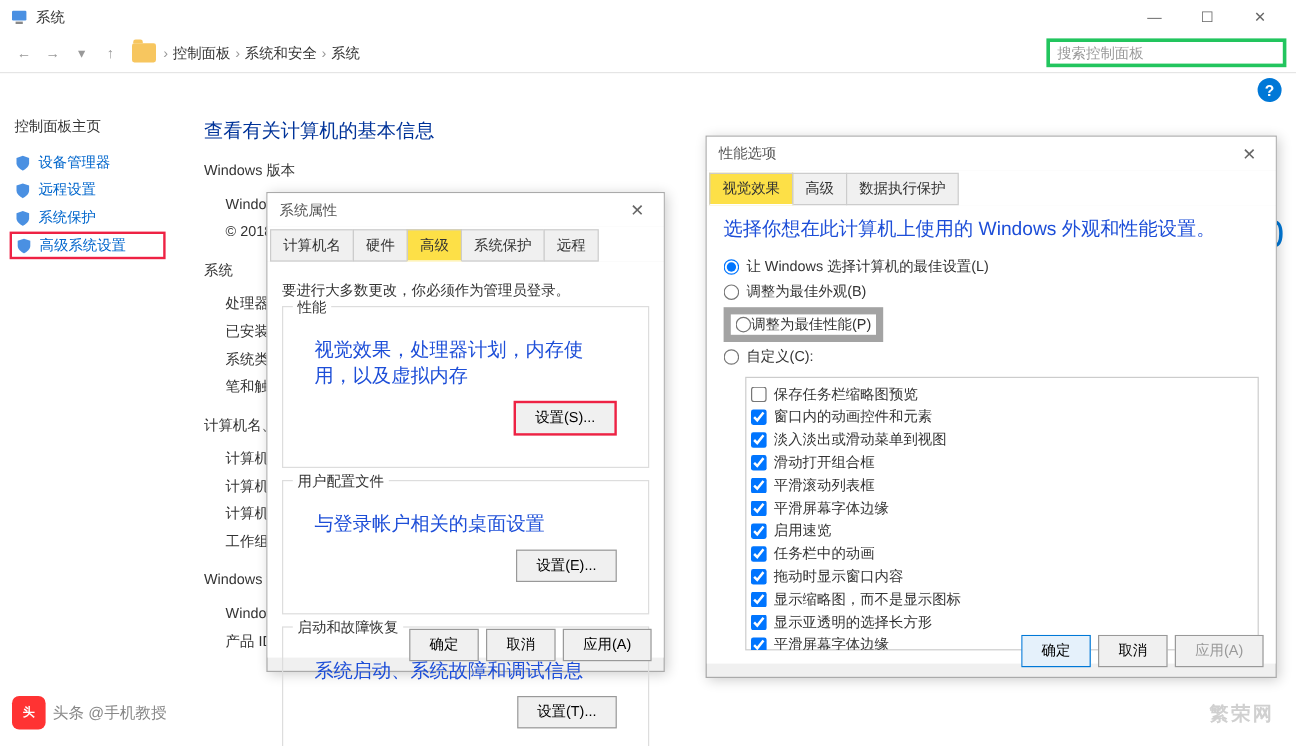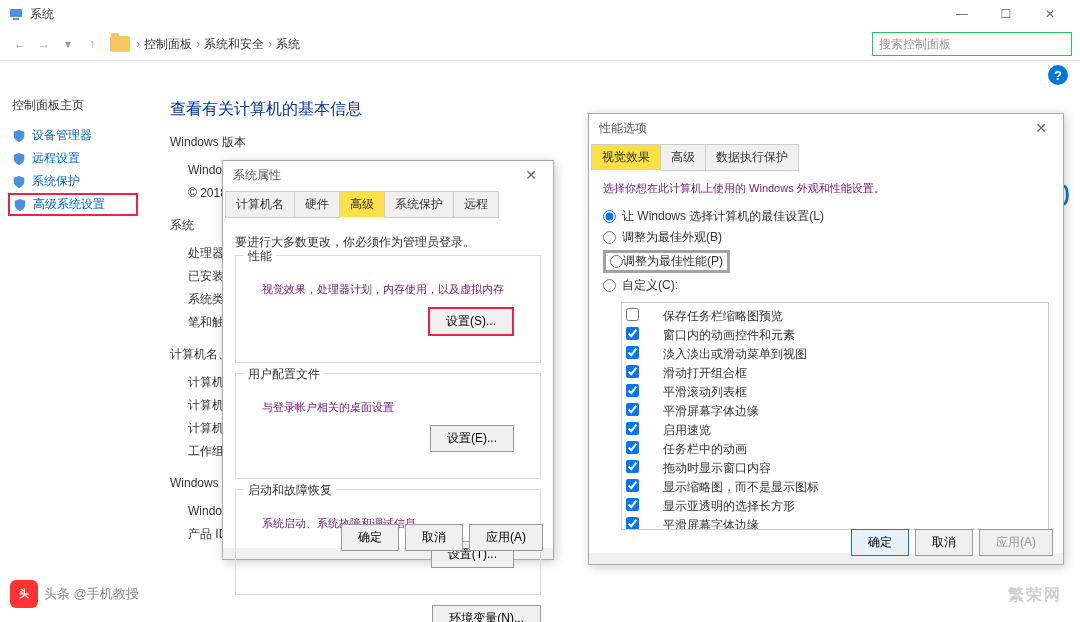--- a/index.html
+++ b/index.html
@@ -34,21 +34,21 @@
   align-items: center;
   padding: 0 8px;
   background: #fff;
 }
 .navbar .nav-btn { width: 24px; height: 24px; display: flex; align-items: center; justify-content: center; color: #999; }
 .navbar .folder-icon { width: 20px; height: 16px; background: #f7c65f; border-radius: 2px; margin: 0 6px; position: relative; }
 .navbar .folder-icon::before { content: ''; position: absolute; width: 8px; height: 3px; background: #f7c65f; top: -3px; left: 1px; border-radius: 2px 2px 0 0; }
 .breadcrumb { flex: 1; display: flex; align-items: center; gap: 4px; margin-left: 4px; font-size: 12px; }
 .breadcrumb .sep { color: #999; }
 .breadcrumb a { color: #333; text-decoration: none; }
-.search-box { width: 200px; height: 24px; border: 1px solid #22c55e; padding: 0 6px; font-size: 12px; color: #999; display: flex; align-items: center; margin-left: 8px; }
+.search-box { width: 200px; height: 24px; border: 3px solid #22c55e; padding: 0 6px; font-size: 12px; color: #999; display: flex; align-items: center; margin-left: 8px; }
 .help-icon { width: 20px; height: 20px; border-radius: 50%; background: #0078d7; color: #fff; display: flex; align-items: center; justify-content: center; font-size: 13px; margin-left: 8px; font-weight: bold; }
 
 .divider { height: 1px; background: #e5e5e5; }
 
 
 .main { display: flex; height: calc(622px - 60px); position: relative; }
 
 
 .sidebar { width: 150px; padding: 12px; }
 .sidebar-title { color: #333; margin-bottom: 10px; font-size: 12px; }
@@ -81,35 +81,35 @@
 
 
 .dlg-sysprop { left: 222px; top: 160px; width: 332px; height: 400px; }
 .tabs { display: flex; background: #fff; padding: 2px 2px 0; }
 .tab { padding: 4px 10px; font-size: 12px; border: 1px solid #ccc; background: #f0f0f0; margin-right: -1px; cursor: pointer; }
 .tab.active { background: #fde047; border-bottom-color: #fff; position: relative; z-index: 1; }
 .dlg-body { padding: 12px; background: #fff; height: calc(100% - 68px); }
 .group-label { font-size: 12px; margin: 4px 0; }
 .group-box { border: 1px solid #ddd; padding: 26px; margin-bottom: 10px; position: relative; }
 .group-box .legend { position: absolute; top: -8px; left: 8px; background: #fff; padding: 0 4px; font-size: 12px; }
-.group-desc { font-size: 11px; color: #701a75; margin-bottom: 10px; }
+.group-desc { font-size: 16px; color: #1d4ed8; margin-bottom: 10px; }
 .btn-std { padding: 4px 16px; font-size: 12px; border: 1px solid #999; background: #f0f0f0; cursor: pointer; }
 .btn-std.highlighted { border: 2px solid #e24; }
 .btn-row { display: flex; justify-content: flex-end; gap: 6px; }
 .dlg-footer { position: absolute; bottom: 8px; right: 10px; display: flex; gap: 6px; }
 
 
 .dlg-perf { left: 588px; top: 113px; width: 476px; height: 452px; }
 .dlg-perf .dlg-body2 { padding: 10px 14px; background: #fff; height: calc(100% - 68px); overflow: hidden; }
 .radios { margin: 8px 0 6px; }
 .radio-opt { display: flex; align-items: center; gap: 6px; padding: 2px 0; font-size: 12px; }
 .radio-opt input[type=radio] { margin: 0; }
-.radio-highlight { border: 3px solid #a3a3a3; display: inline-flex; padding: 0 4px; }
+.radio-highlight { border: 6px solid #a3a3a3; display: inline-flex; padding: 0 4px; }
 .checklist { border: 1px solid #ccc; height: 228px; overflow-y: auto; padding: 4px; margin-top: 6px; margin-left: 18px; }
-.check-item { display: flex; align-items: flex-start; gap: 24px; padding: 1px 0; font-size: 12px; }
+.check-item { display: flex; align-items: center; gap: 6px; padding: 1px 0; font-size: 12px; }
 .check-item input[type=checkbox] { margin: 0; }
 
 
 .watermark-left { position: absolute; left: 10px; bottom: 14px; display:flex; align-items:center; gap:6px; color:#888; font-size:13px; }
 .sina-logo { width: 28px; height: 28px; border-radius: 6px; background: #f33; color: #fff; display:flex; align-items:center; justify-content:center; font-weight:bold; font-size: 10px; }
 .watermark-right { position: absolute; right: 18px; bottom: 16px; color: #d0d0d0; font-size: 16px; font-weight: bold; letter-spacing: 2px; }
 
 .shield-svg { fill: #4a90e2; }
 </style>
 </head>

